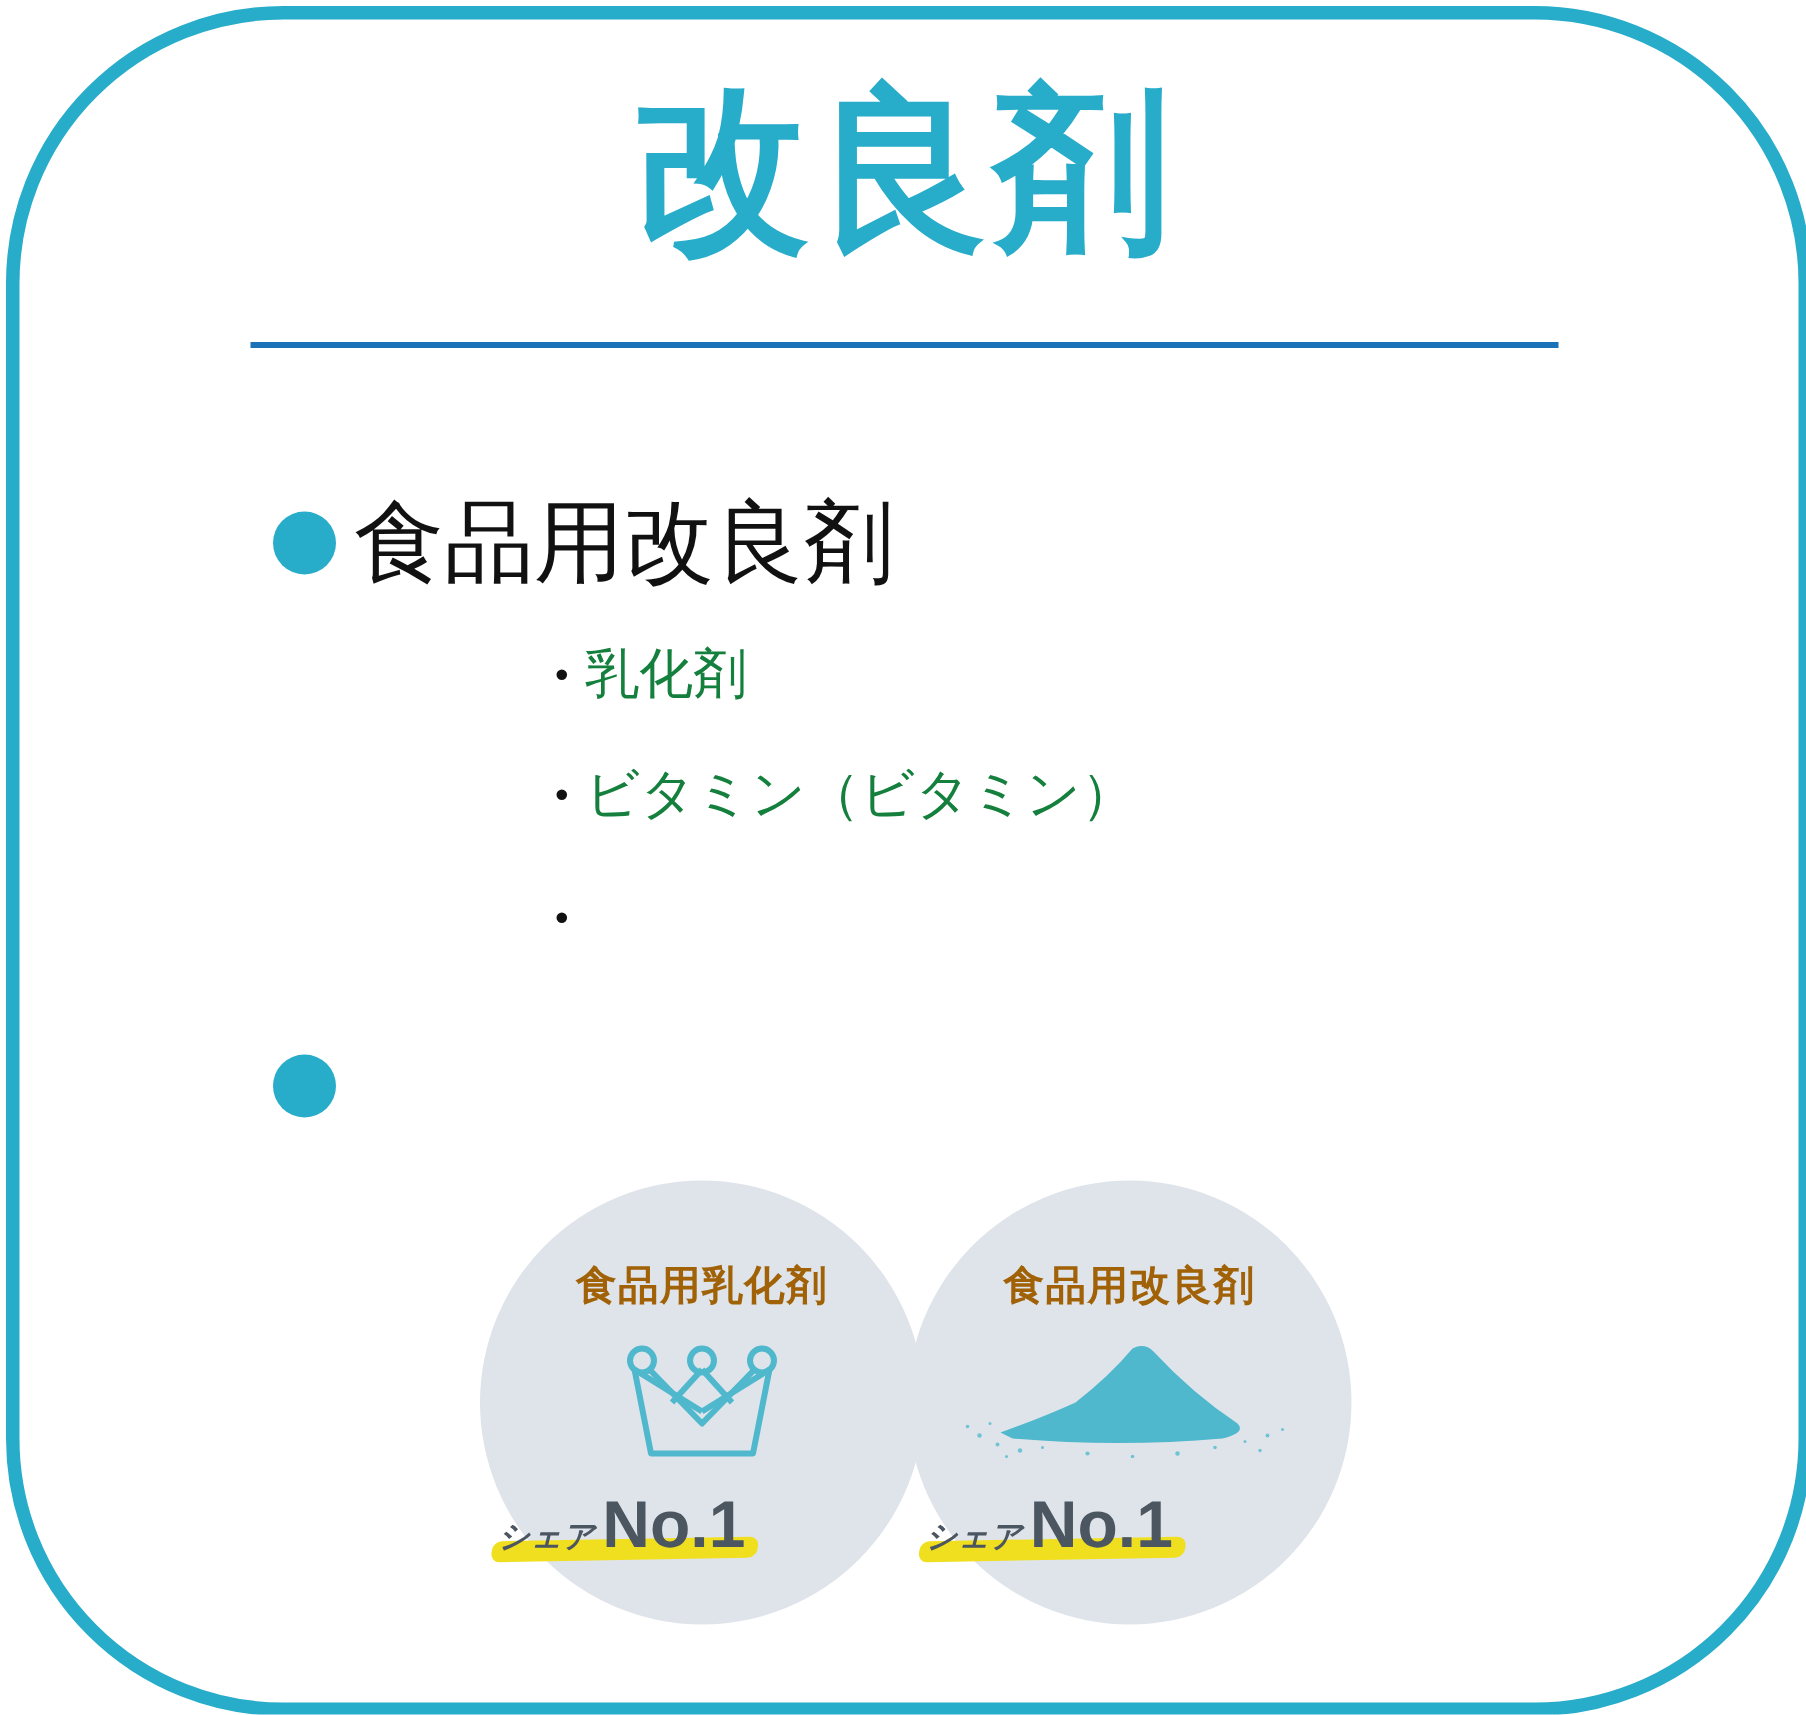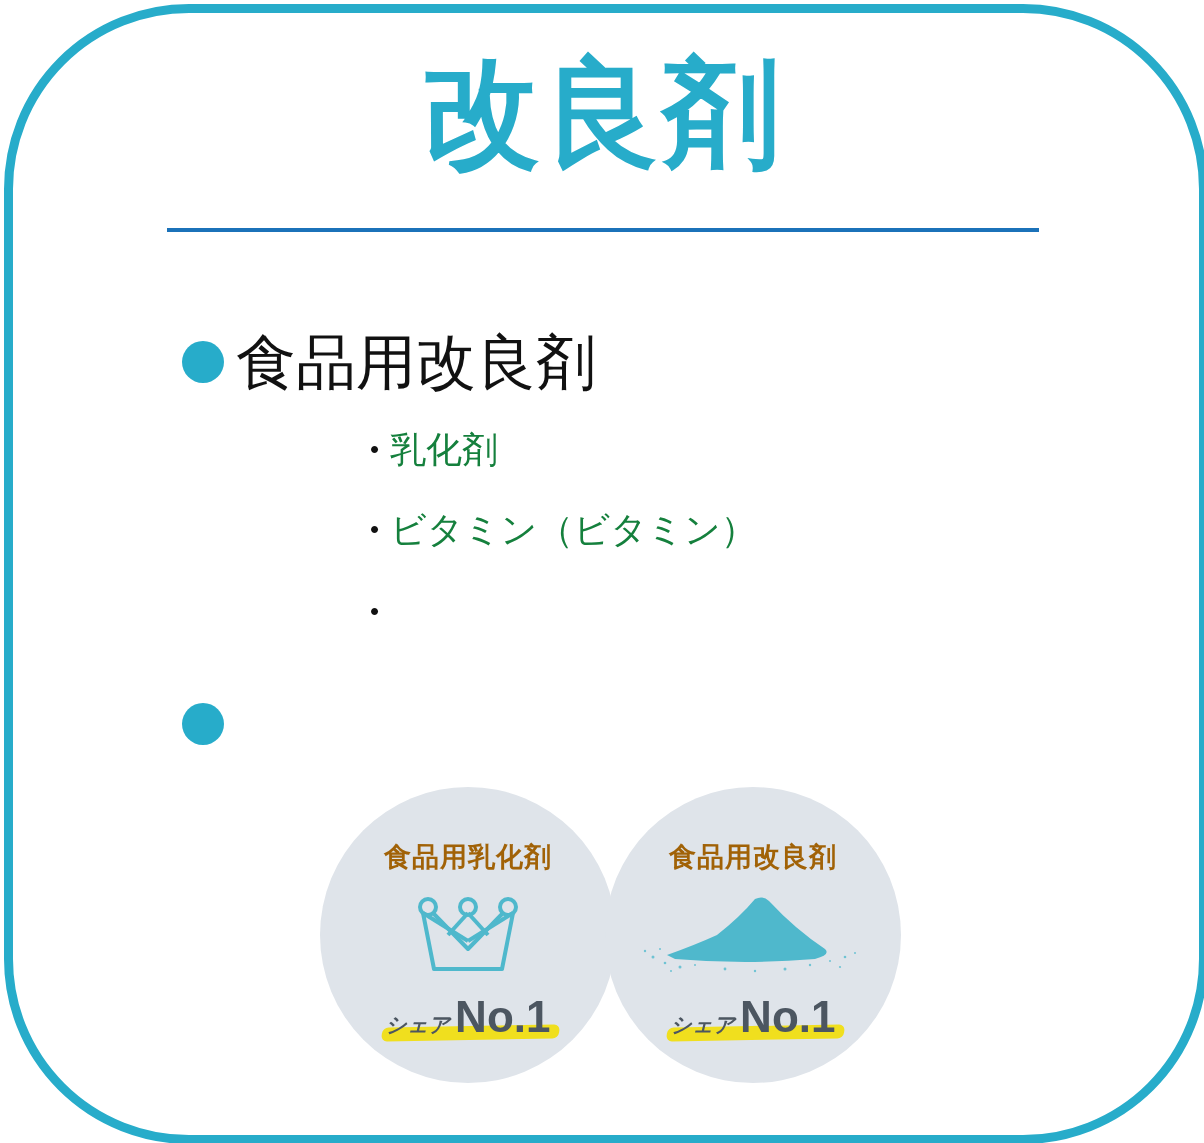--- a/index.html
+++ b/index.html
@@ -43,21 +43,21 @@
       background: #dfe4ea; top: 787px;
     }
     .b1 { left: 320px; }
     .b2 { left: 605px; }
     .badge .label {
       position: absolute; left: 0; top: 52px; width: 100%; text-align: center;
       font-size: 27px; font-weight: bold; color: #a16207; letter-spacing: 1px;
     }
     .badge .icon { position: absolute; left: 0; top: 100px; width: 100%; height: 100px; }
     .badge .share {
-      position: absolute; left: 0; top: 205px; width: 100%; text-align: center;
+      position: absolute; left: 12px; top: 205px; width: 100%; text-align: left;
       height: 60px;
     }
     .share-inner { position: relative; display: inline-block; }
     .share-inner .hl {
       position: absolute; left: -4px; right: -8px; bottom: 2px; height: 14px;
       background: #f0df1e; border-radius: 6px; transform: skewX(-8deg) rotate(-1deg);
     }
     .share-inner .small {
       position: relative; font-size: 21px; font-weight: bold; color: #4c5661;
       font-style: italic;

